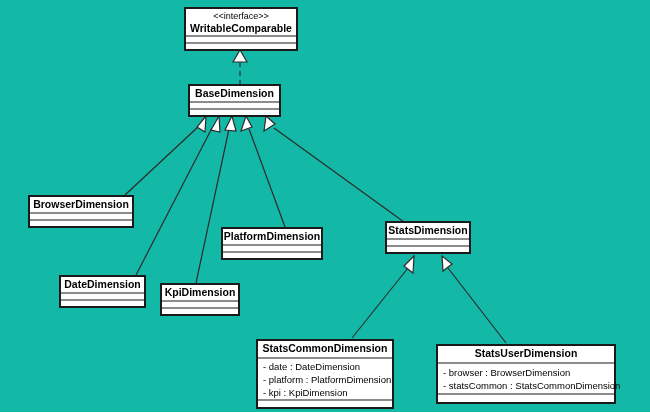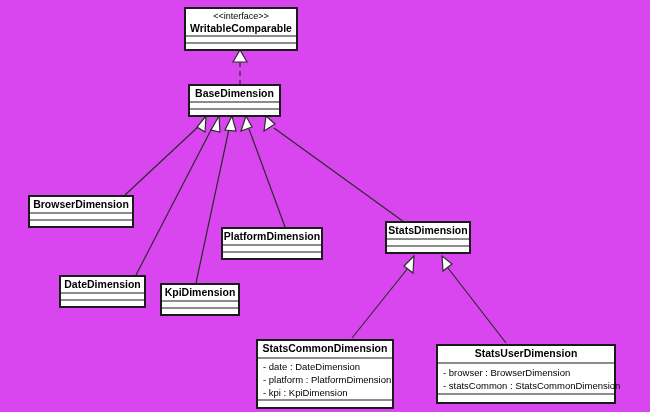--- a/index.html
+++ b/index.html
@@ -4,21 +4,21 @@
 <style>
   html, body {
     margin: 0;
     padding: 0;
     background: #ffffff;
   }
   #canvas-root {
     position: relative;
     width: 650px;
     height: 412px;
-    background: #d946ef;
+    background: #14b8a6;
     overflow: hidden;
     font-family: "Liberation Sans", sans-serif;
   }
   #diagram-svg {
     position: absolute;
     left: 0;
     top: 0;
     width: 650px;
     height: 413px;
   }

